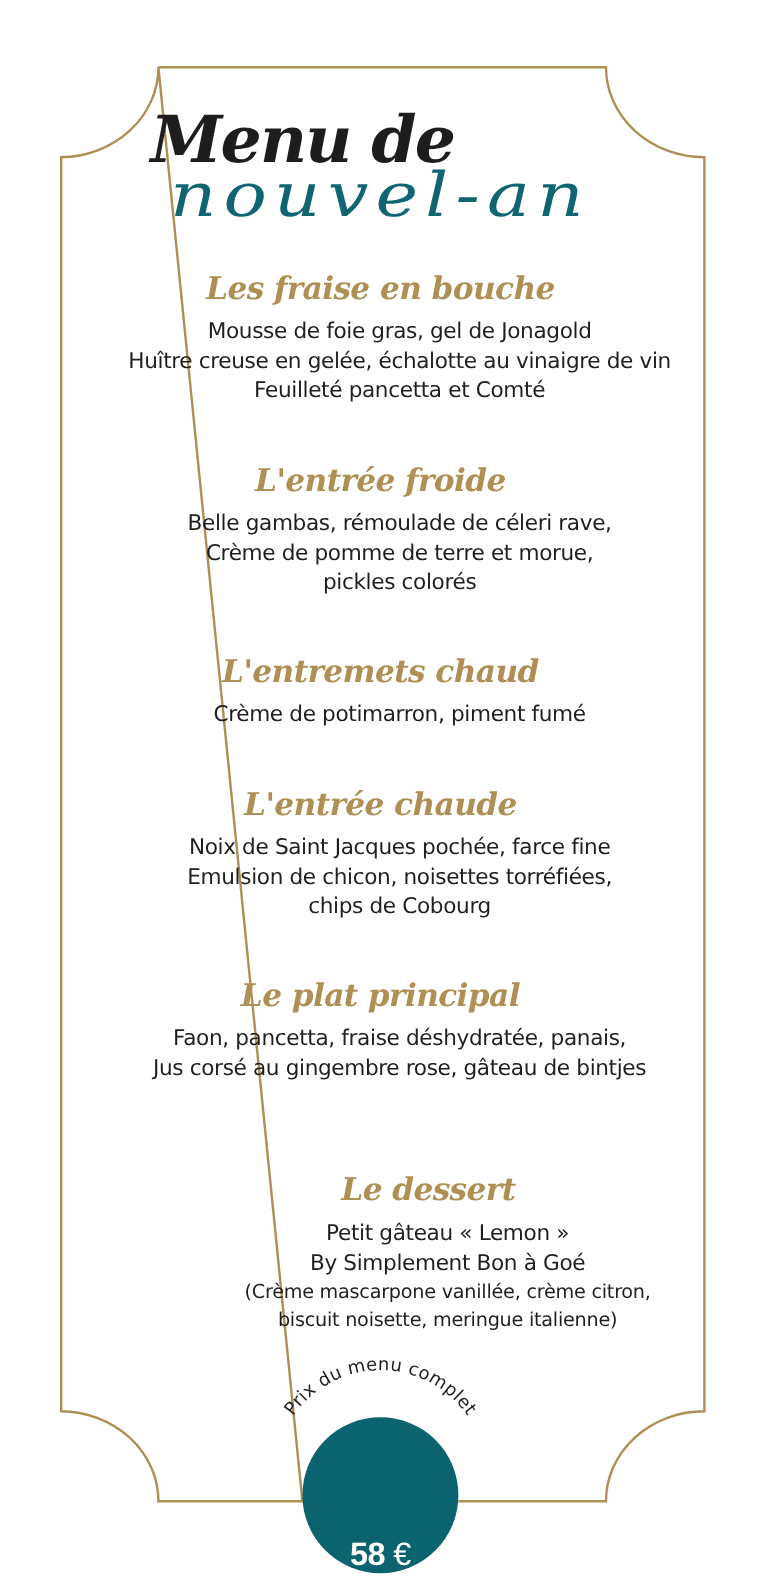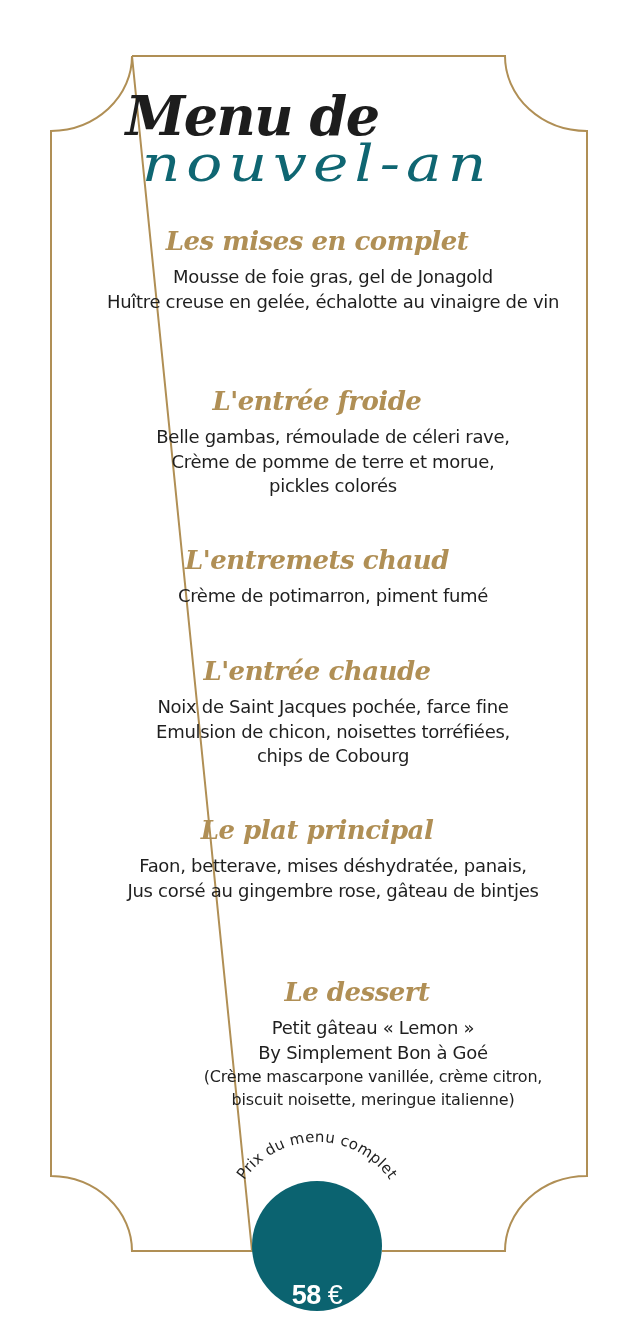--- a/index.html
+++ b/index.html
@@ -39,24 +39,25 @@
 <body>
 
 <svg class="frame" viewBox="0 0 634 1320" xmlns="http://www.w3.org/2000/svg">
   <path d="M132 56 L505 56 A82 75 0 0 0 587 131 L587 1176 A82 75 0 0 0 505 1251 L382 1251 M252 1251 L132 1251 A82 75 0 0 0 51 1176 L51 131 A82 75 0 0 0 132 56 Z" fill="none" stroke="#b08f55" stroke-width="2"></path>
 </svg>
 
 <div class="title-main">Menu de</div>
 <div class="title-script">nouvel-an</div>
 
 <div class="section" style="top:226px;">
-  <h2>Les mises en complet</h2>
+  <h2>Les fraise en bouche</h2>
   <div class="items">
     <div class="line">Mousse de foie gras, gel de Jonagold</div>
     <div class="line">Huître creuse en gelée, échalotte au vinaigre de vin</div>
+    <div class="line">Feuilleté pancetta et Comté</div>
   </div>
 </div>
 
 <div class="section" style="top:386px;">
   <h2>L'entrée froide</h2>
   <div class="items">
     <div class="line">Belle gambas, rémoulade de céleri rave,</div>
     <div class="line">Crème de pomme de terre et morue,</div>
     <div class="line">pickles colorés</div>
   </div>
@@ -74,21 +75,21 @@
   <div class="items">
     <div class="line">Noix de Saint Jacques pochée, farce fine</div>
     <div class="line">Emulsion de chicon, noisettes torréfiées,</div>
     <div class="line">chips de Cobourg</div>
   </div>
 </div>
 
 <div class="section" style="top:815px;">
   <h2>Le plat principal</h2>
   <div class="items">
-    <div class="line">Faon, betterave, mises déshydratée, panais,</div>
+    <div class="line">Faon, pancetta, fraise déshydratée, panais,</div>
     <div class="line">Jus corsé au gingembre rose, gâteau de bintjes</div>
   </div>
 </div>
 
 <div class="section" style="top:977px;margin-left:40px;">
   <h2>Le dessert</h2>
   <div class="items">
     <div class="line">Petit gâteau « Lemon »</div>
     <div class="line">By Simplement Bon à Goé</div>
     <div class="line small">(Crème mascarpone vanillée, crème citron,</div>

